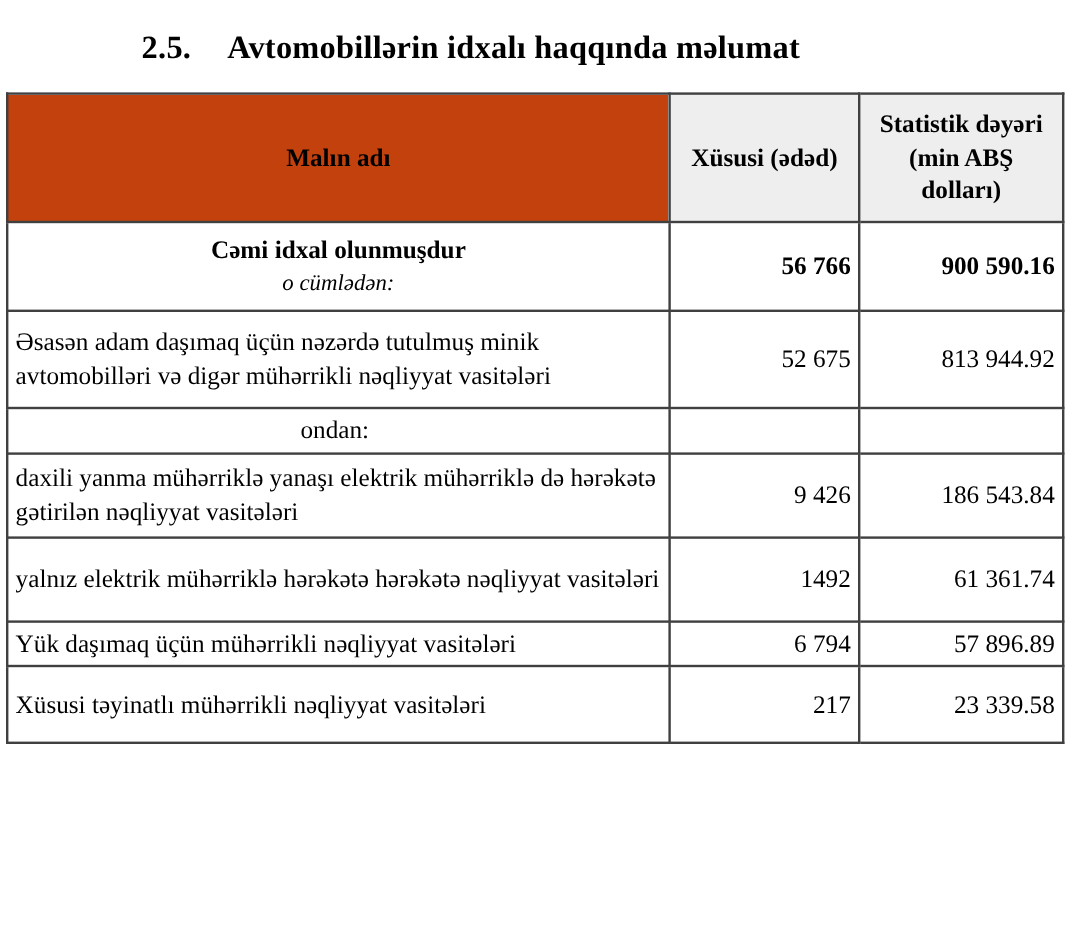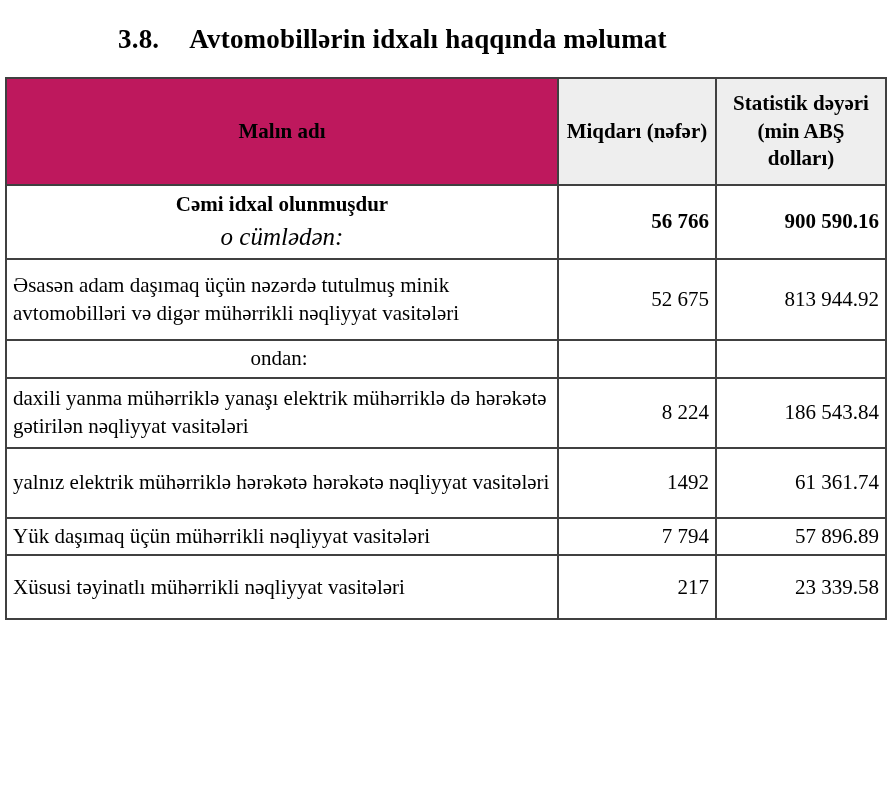--- a/index.html
+++ b/index.html
@@ -68,21 +68,21 @@
   }
   td.qty-cell, td.val-cell {
     text-align: right;
     padding-right: 22px;
   }
   tr.row-total td { height: 74px; }
   tr.row-total .name-cell { text-align: center; border-radius: 14px; }
   tr.row-total .total-label { font-weight: bold; display: block; }
   tr.row-total .total-subnote {
     font-style: italic;
-    font-size: 25px;
+    font-size: 19px;
     display: block;
     margin-top: 1px;
   }
   tr.row-total .qty-cell, tr.row-total .val-cell { font-weight: bold; }
 
   tr.row-buses td      { height: 89px; }
   tr.row-cars td       { height: 81px; }
   tr.row-group td      { height: 30px; }
   tr.row-group .name-cell { text-align: center; padding-left: 0; }
   tr.row-hybrid td     { height: 70px; }
@@ -91,33 +91,33 @@
   tr.row-electric .name-cell { }
   tr.row-trucks td     { height: 37px; }
   tr.row-special td    { height: 64px; }
 </style>
 </head>
 <body>
 
 <div class="page">
 
   <div class="doc-title">
-    <span class="num">3.8.</span><span>Avtomobillərin idxalı haqqında məlumat</span>
+    <span class="num">2.5.</span><span>Avtomobillərin idxalı haqqında məlumat</span>
   </div>
 
   <table class="import-table">
     <colgroup>
       <col class="c-name">
         <col class="c-qty">
         <col class="c-val">
     </colgroup>
     <thead>
       <tr>
-        <th class="hdr-bg" style="background: #be185d;">Malın adı</th>
-        <th class="hdr-bg" style="background: rgb(238, 238, 238);">Miqdarı (nəfər)</th>
+        <th class="hdr-bg" style="background: #c2410c;">Malın adı</th>
+        <th class="hdr-bg" style="background: rgb(238, 238, 238);">Xüsusi (ədəd)</th>
         <th class="hdr-bg" style="background: rgb(238, 238, 238);">Statistik dəyəri (min ABŞ dolları)</th>
       </tr>
     </thead>
     <tbody>
       <tr class="row-total">
         <td class="name-cell">
           <span class="total-label">Cəmi idxal olunmuşdur</span>
           <span class="total-subnote">o cümlədən:</span>
         </td>
         <td class="qty-cell">56 766</td>
@@ -128,31 +128,31 @@
         <td class="qty-cell">52 675</td>
         <td class="val-cell">813 944.92</td>
       </tr>
       <tr class="row-group">
         <td class="name-cell">ondan:</td>
         <td class="qty-cell"></td>
         <td class="val-cell"></td>
       </tr>
       <tr class="row-hybrid">
         <td class="name-cell">daxili yanma mühərriklə yanaşı elektrik mühərriklə də hərəkətə gətirilən nəqliyyat vasitələri</td>
-        <td class="qty-cell">8 224</td>
+        <td class="qty-cell">9 426</td>
         <td class="val-cell">186 543.84</td>
       </tr>
       <tr class="row-electric">
         <td class="name-cell">yalnız elektrik mühərriklə hərəkətə hərəkətə nəqliyyat vasitələri</td>
         <td class="qty-cell">1492</td>
         <td class="val-cell">61 361.74</td>
       </tr>
       <tr class="row-trucks">
         <td class="name-cell">Yük daşımaq üçün mühərrikli nəqliyyat vasitələri</td>
-        <td class="qty-cell">7 794</td>
+        <td class="qty-cell">6 794</td>
         <td class="val-cell">57 896.89</td>
       </tr>
       <tr class="row-special">
         <td class="name-cell">Xüsusi təyinatlı mühərrikli nəqliyyat vasitələri</td>
         <td class="qty-cell">217</td>
         <td class="val-cell">23 339.58</td>
       </tr>
     </tbody>
   </table>
 

